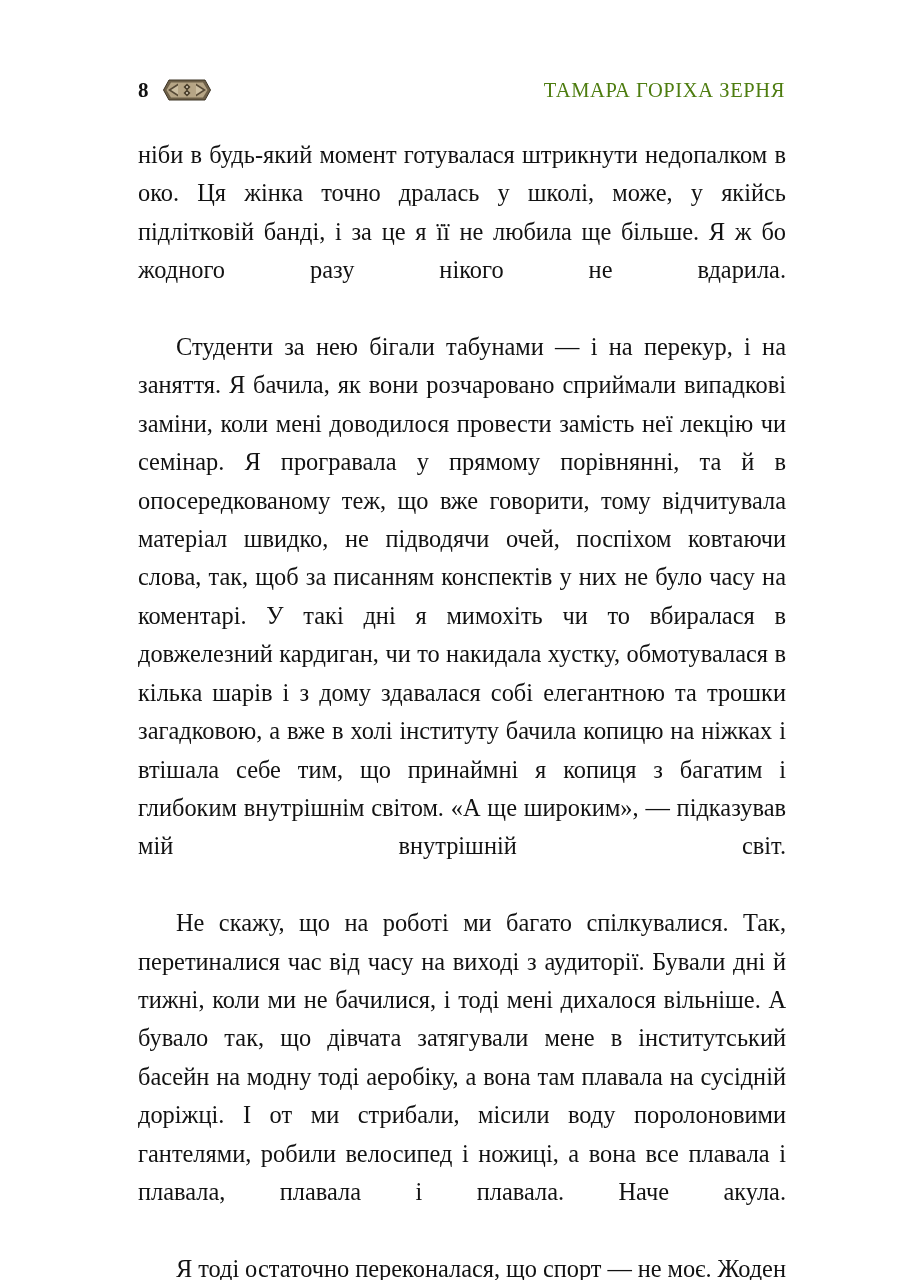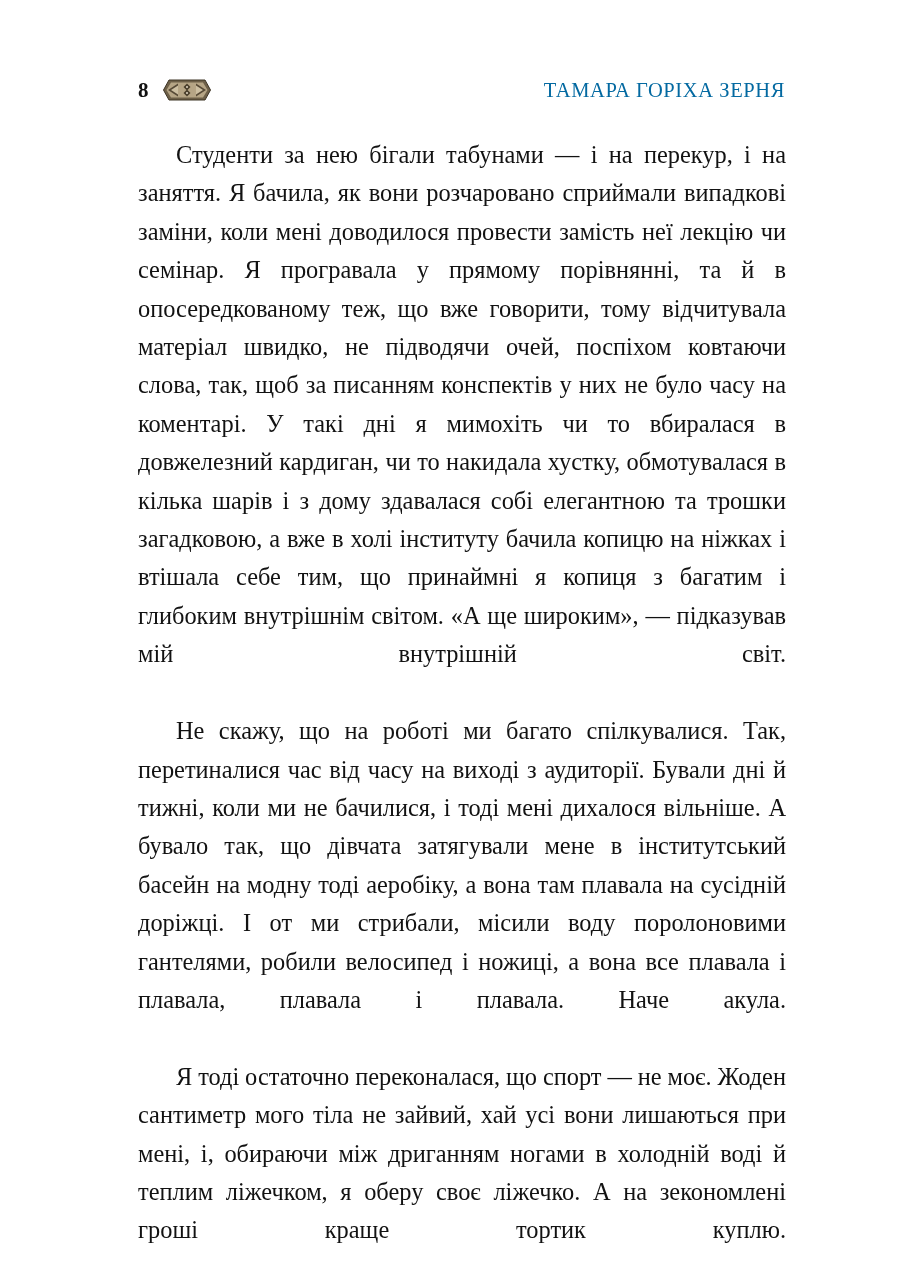--- a/index.html
+++ b/index.html
@@ -56,21 +56,21 @@
   .ornament {
     display: block;
     width: 48px;
     height: 22px;
   }
 
   .head-title {
     font-family: "Liberation Serif", "DejaVu Serif", serif;
     font-size: 20.5px;
     letter-spacing: 0.6px;
-    color: #0369a1;
+    color: #4d7c0f;
     white-space: nowrap;
     text-transform: uppercase;
   }
 
   
   .textblock {
     position: absolute;
     left: 138px;
     top: 136px;
     width: 648px;
@@ -130,18 +130,19 @@
           <circle cx="48" cy="16" r="2" fill="#e4dac4"></circle>
           <circle cx="48" cy="28" r="2" fill="#e4dac4"></circle>
         </svg>
       </span>
     </div>
 
     <div class="head-title">ТАМАРА ГОРІХА ЗЕРНЯ</div>
   </div>
 
   <div class="textblock">
+    <p class="para cont">ніби в будь-який момент готувалася штрикнути недопалком в око. Ця жінка точно дралась у школі, може, у якійсь підлітковій банді, і за це я її не любила ще більше. Я ж бо жодного разу нікого не вдарила.</p>
     <p class="para indent">Студенти за нею бігали табунами — і на перекур, і на заняття. Я бачила, як вони розчаровано сприймали випадкові заміни, коли мені доводилося провести замість неї лекцію чи семінар. Я програвала у прямому порівнянні, та й в опосередкованому теж, що вже говорити, тому відчитувала матеріал швидко, не підводячи очей, поспіхом ковтаючи слова, так, щоб за писанням конспектів у них не було часу на коментарі. У такі дні я мимохіть чи то вбиралася в довжелезний кардиган, чи то накидала хустку, обмотувалася в кілька шарів і з дому здавалася собі елегантною та трошки загадковою, а вже в холі інституту бачила копицю на ніжках і втішала себе тим, що принаймні я копиця з багатим і глибоким внутрішнім світом. «А ще широким», — підказував мій внутрішній світ.</p>
     <p class="para indent">Не скажу, що на роботі ми багато спілкувалися. Так, перетиналися час від часу на виході з аудиторії. Бували дні й тижні, коли ми не бачилися, і тоді мені дихалося вільніше. А бувало так, що дівчата затягували мене в інститутський басейн на модну тоді аеробіку, а вона там плавала на сусідній доріжці. І от ми стрибали, місили воду поролоновими гантелями, робили велосипед і ножиці, а вона все плавала і плавала, плавала і плавала. Наче акула.</p>
     <p class="para indent">Я тоді остаточно переконалася, що спорт — не моє. Жоден сантиметр мого тіла не зайвий, хай усі вони лишаються при мені, і, обираючи між дриганням ногами в холодній воді й теплим ліжечком, я оберу своє ліжечко. А на зекономлені гроші краще тортик куплю.</p>
   </div>
 
 </div>
 
 </body></html>

